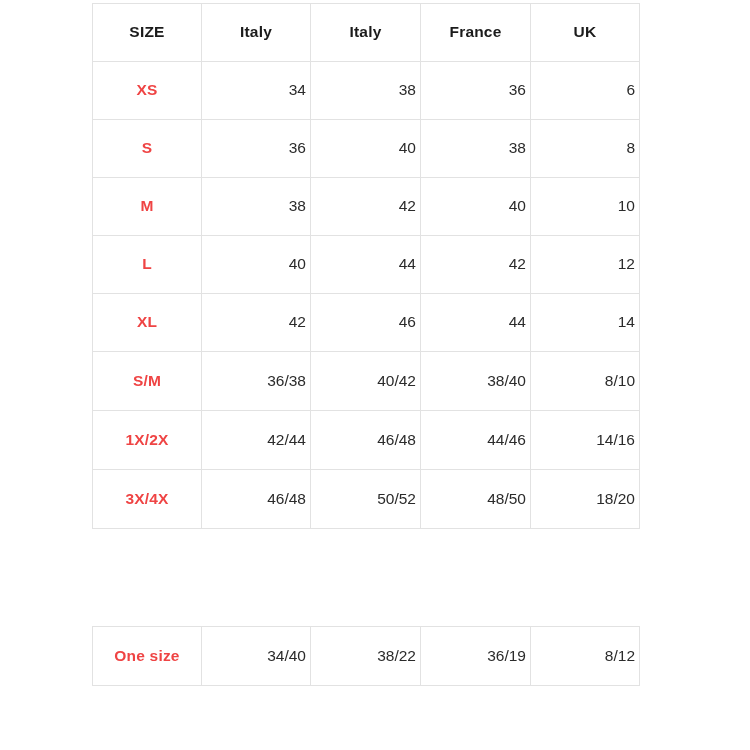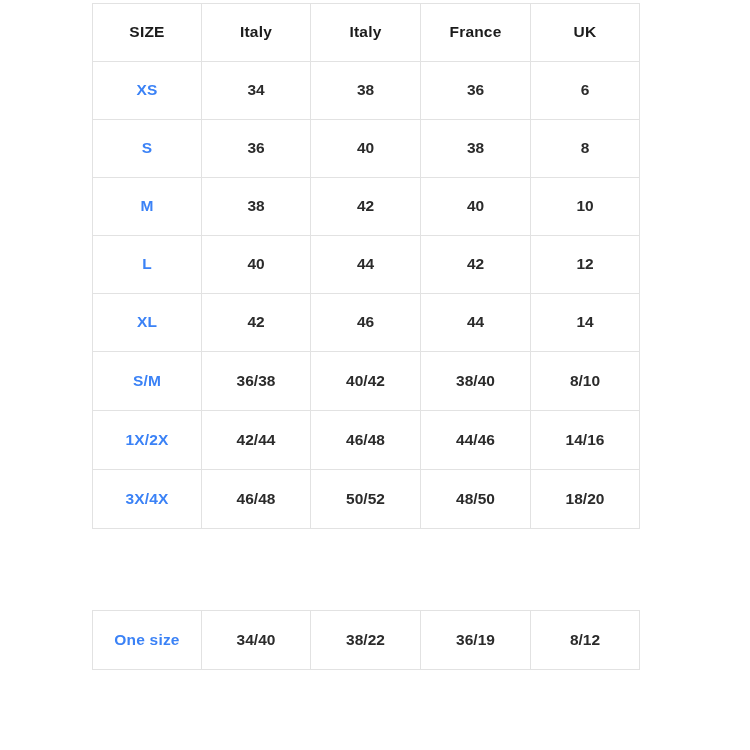--- a/index.html
+++ b/index.html
@@ -19,21 +19,21 @@
     height: 586px;
     position: relative;
     background: #ffffff;
   }
   .table-wrap {
     position: absolute;
     left: 92px;
     width: 547px;
   }
   .table-wrap.primary { top: 3px; }
-  .table-wrap.secondary { top: 610px; }
+  .table-wrap.secondary { top: 626px; }
 
   table.size-table {
     border-collapse: collapse;
     width: 547px;
     table-layout: fixed;
   }
   table.size-table col.c0 { width: 109px; }
   table.size-table col.c1 { width: 109px; }
   table.size-table col.c2 { width: 110px; }
   table.size-table col.c3 { width: 110px; }
@@ -49,26 +49,27 @@
     font-size: 15.5px;
     line-height: 1.2;
   }
   table.size-table th {
     font-weight: bold;
     color: #1b1b1b;
     letter-spacing: 0.2px;
   }
   table.size-table td.rowhead {
     font-weight: bold;
-    color: #3b82f6;
+    color: #ef4444;
     letter-spacing: 0.2px;
   }
   table.size-table td.value {
-    font-weight: bold;
+    font-weight: normal;
     color: #2b2b2b;
+    text-align: right;
   }
   table.size-table tr.tall th,
   table.size-table tr.tall td { height: 58px; }
 </style>
 </head>
 <body>
 
 <div class="page">
 
   <div class="table-wrap primary">

